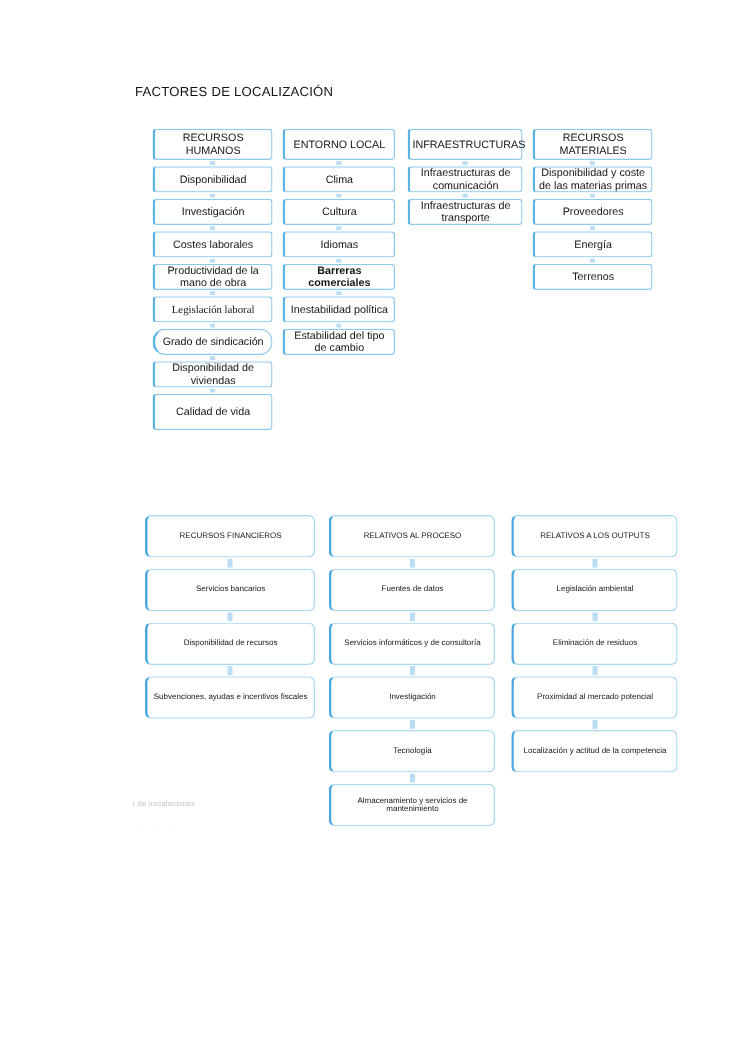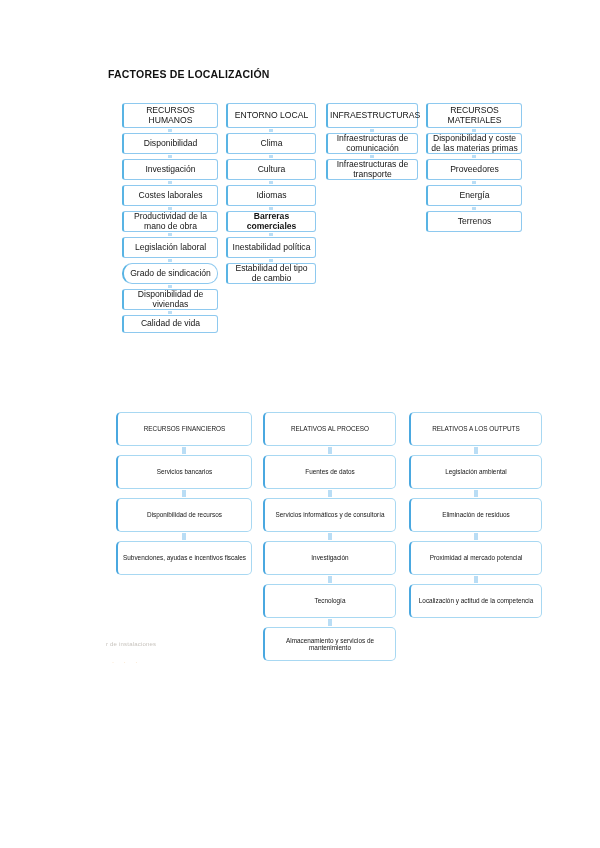--- a/index.html
+++ b/index.html
@@ -21,21 +21,21 @@
     inset: 0;
     background: #ffffff;
   }
 
   
   .doc-title {
     position: absolute;
     left: 108px;
     top: 68px;
     font-size: 10.5px;
-    font-weight: bold;
+    font-weight: normal;
     letter-spacing: 0.2px;
     color: #111111;
     white-space: nowrap;
   }
 
   
   .node {
     position: absolute;
     box-sizing: border-box;
     background: #ffffff;
@@ -117,33 +117,33 @@
       </div>
       <div class="conn" style="left: 168px; top: 181px; width: 4px; height: 3px;"></div>
       <div class="node t-node" style="left: 122px; top: 185px; width: 96px; height: 21px; padding: 0px 2px;">
         <span class="lbl">Costes laborales</span>
       </div>
       <div class="conn" style="left: 168px; top: 207px; width: 4px; height: 3px;"></div>
       <div class="node t-node" style="left: 122px; top: 211px; width: 96px; height: 21px; padding: 0px 2px;">
         <span class="lbl">Productividad de la mano de obra</span>
       </div>
       <div class="conn" style="left: 168px; top: 233px; width: 4px; height: 3px;"></div>
-      <div class="node t-node" style="left: 122px; top: 237px; width: 96px; height: 21px; padding: 0px 2px;">
+      <div class="node t-node" style="left: 122px; top: 237px; width: 96px; height: 21px; padding: 0px 2px; font-family: Liberation Serif, serif;">
         <span class="lbl">Legislación laboral</span>
       </div>
       <div class="conn" style="left: 168px; top: 259px; width: 4px; height: 3px;"></div>
       <div class="node t-node" style="left: 122px; top: 263px; width: 96px; height: 21px; padding: 0px 2px; border-radius: 10px;">
         <span class="lbl">Grado de sindicación</span>
       </div>
       <div class="conn" style="left: 168px; top: 285px; width: 4px; height: 3px;"></div>
       <div class="node t-node" style="left: 122px; top: 289px; width: 96px; height: 21px; padding: 0px 2px;">
         <span class="lbl">Disponibilidad de viviendas</span>
       </div>
       <div class="conn" style="left: 168px; top: 311px; width: 4px; height: 3px;"></div>
-      <div class="node t-node" style="left: 122px; top: 315px; width: 96px; height: 18px; padding: 0px 2px;">
+      <div class="node t-node" style="left: 122px; top: 315px; width: 96px; height: 29px; padding: 0px 2px;">
         <span class="lbl">Calidad de vida</span>
       </div>
       <div class="node t-node header" style="left: 226px; top: 103px; width: 90px; height: 25px;">
         <span class="lbl">ENTORNO LOCAL</span>
       </div>
       <div class="conn" style="left: 269px; top: 129px; width: 4px; height: 3px;"></div>
       <div class="node t-node" style="left: 226px; top: 133px; width: 90px; height: 21px; padding: 0px 2px;">
         <span class="lbl">Clima</span>
       </div>
       <div class="conn" style="left: 269px; top: 155px; width: 4px; height: 3px;"></div>

